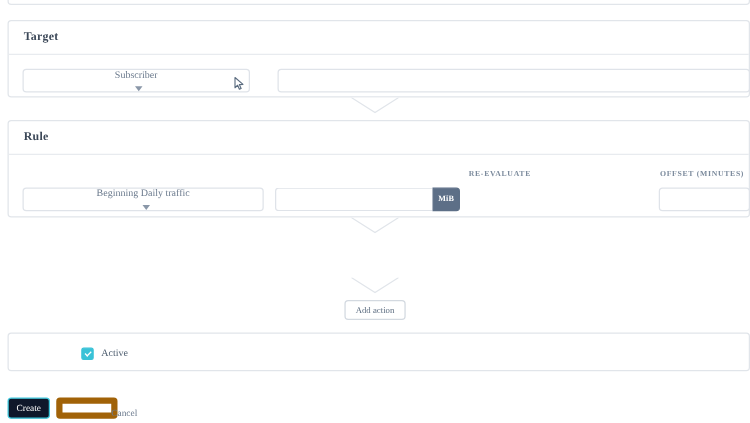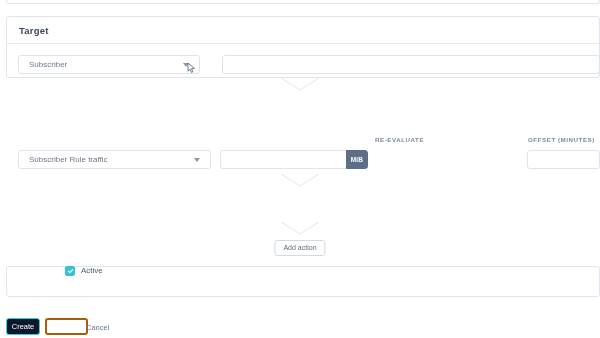--- a/index.html
+++ b/index.html
@@ -11,20 +11,21 @@
     background: #ffffff;
     font-family: "Liberation Sans", sans-serif;
     -webkit-font-smoothing: antialiased;
   }
 
   #app {
     position: relative;
     width: 600px;
     height: 338px;
     background: #ffffff;
+    font-family: Liberation Serif, serif;
   }
 
   
   .card {
     position: absolute;
     left: 6px;
     right: 0px;
     background: #ffffff;
     border: 1px solid #e1e5ea;
     border-radius: 3px;
@@ -72,20 +73,21 @@
   .select {
     position: absolute;
     box-sizing: border-box;
     height: 19px;
     background: #ffffff;
     border: 1px solid #dfe3e9;
     border-radius: 3px;
     display: flex;
     align-items: center;
     padding: 0 10px;
+    flex-direction: column;
   }
 
   .select .sel-text {
     font-size: 8px;
     color: #6b7a8d;
     flex: 1 1 auto;
     white-space: nowrap;
     overflow: hidden;
     text-overflow: ellipsis;
     line-height: 1;
@@ -217,21 +219,21 @@
     white-space: nowrap;
   }
   .btn-primary {
     background: #0f172a;
     border: 1px solid #3cc8dd;
     color: #ffffff;
     width: 34px;
   }
   .btn-secondary {
     background: #ffffff;
-    border: 2px solid #a16207;
+    border: 5px solid #a16207;
     color: #6b7a8d;
     width: 34px;
     padding-left: 39px;
   }
 
   
   .cursor-glyph {
     position: absolute;
     width: 12px;
     height: 12px;
@@ -263,23 +265,28 @@
       <path d="M2 1 L2 9.2 L4.1 7.2 L5.5 10.4 L6.9 9.8 L5.5 6.7 L8.4 6.5 Z" fill="#ffffff" stroke="#5a6b7f" stroke-width="0.9" stroke-linejoin="round"></path>
     </svg>
   </div>
 
   <div class="connector" style="top:78px;">
     <svg width="38" height="13" viewBox="0 0 38 13">
       <path d="M0 0 L19 12 L38 0" fill="#ffffff" stroke="#e1e5ea" stroke-width="1"></path>
     </svg>
   </div>
 
+  <div class="card" style="top:96px; height:78px;">
+    <div class="card-header with-divider">
+      <span>Rule</span>
+    </div>
+  </div>
 
   <div class="select" style="left:18px; top:150px; width:193px;">
-    <span class="sel-text">Subscriber Rule traffic</span>
+    <span class="sel-text">Beginning Daily traffic</span>
     <span class="caret"></span>
   </div>
 
   <div class="input-group" style="left:220px; top:150px; width:148px;">
     <div class="ig-input"></div>
     <div class="ig-suffix">MiB</div>
   </div>
 
   <div class="field-label" style="left:375px; top:136px;">RE-EVALUATE</div>
 
@@ -299,21 +306,21 @@
     <svg width="38" height="13" viewBox="0 0 38 13">
       <path d="M0 0 L19 12 L38 0" fill="#ffffff" stroke="#e1e5ea" stroke-width="1"></path>
     </svg>
   </div>
 
   <div class="add-action-btn" style="left:300px; top:240px; transform:translateX(-50%);">Add action</div>
 
   <div class="card" style="top:266px; height:31px;">
   </div>
 
-  <div class="checkrow" style="left:18px; top:266px;padding-left:47px;">
+  <div class="checkrow" style="left:18px; top:278px;padding-left:47px;">
     <span class="checkbox"></span>
     <span class="ck-label">Active</span>
   </div>
 
   <div class="btn btn-primary" style="left:6px; top:318px;">Create</div>
 
   <div class="btn btn-secondary" style="left:45px; top:318px;">Cancel</div>
 
 </div>
 

